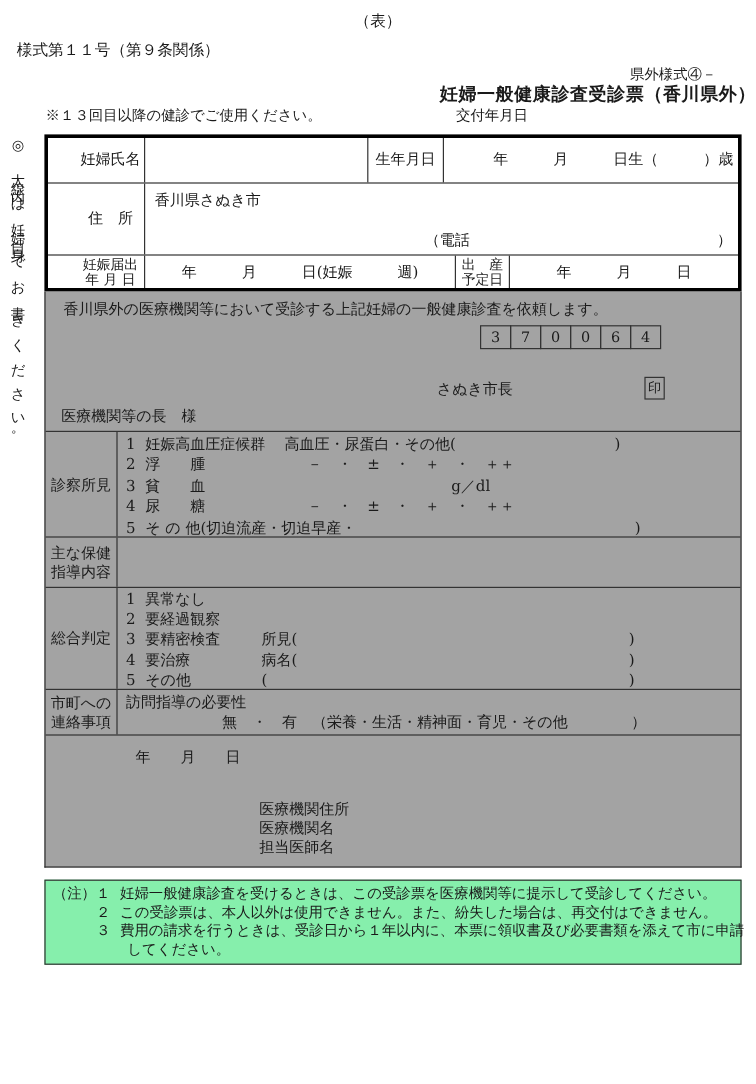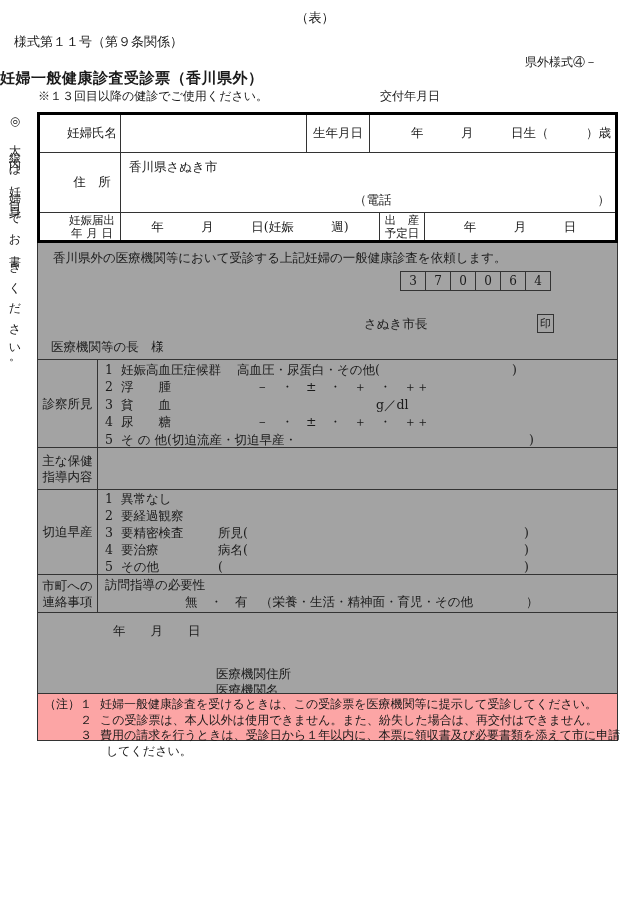--- a/index.html
+++ b/index.html
@@ -8,21 +8,21 @@
     width:630px; height:903px;
     font-family:"DejaVu Serif","Liberation Serif",serif;
     color:#1a1a1a;
   }
   .page { position:relative; width:630px; height:903px; background:#fff; overflow:hidden; }
 
   
   .hdr-side   { position:absolute; top:9px;  left:0; width:100%; text-align:center; font-size:13px; }
   .hdr-formno { position:absolute; top:33px; left:14px; font-size:13px; }
   .hdr-code   { position:absolute; top:54px; right:33px; font-size:12px; }
-  .hdr-title  { position:absolute; top:69px; left:0; width:100%; text-align:left; font-size:15px; font-weight:bold; letter-spacing:.5px; }
+  .hdr-title  { position:absolute; top:69px; left:0; width:100%; text-align:right; font-size:15px; font-weight:bold; letter-spacing:.5px; }
   .hdr-usage  { position:absolute; top:88px; left:38px;  font-size:12px; }
   .hdr-issue  { position:absolute; top:88px; left:380px; font-size:12px; }
 
   
   .vnote {
     position:absolute; top:114px; left:6px;
     writing-mode:vertical-rl; text-orientation:upright;
     font-size:12px; letter-spacing:7px; height:380px;
   }
 
@@ -108,22 +108,22 @@
   .contact-l2 { position:absolute; left:87px; top:19px; font-size:12.5px;text-align:right; }
   .contact-close { position:absolute; left:428px; top:19px; font-size:12.5px; }
 
   
   .f-date { position:absolute; left:75px; top:10px; font-size:12.5px; }
   .org-line { position:absolute; left:178px; font-size:12.5px; }
   .org-addr { top:53px; } .org-name { top:69px; } .org-doc { top:85px; }
 
   
   .notes-box {
-    position:absolute; left:37px; top:693px; width:581px; height:48px;
-    border:1px solid #333; padding:3px 6px 0 6px; background:#fca5a5;
+    position:absolute; left:37px; top:733px; width:581px; height:71px;
+    border:1px solid #333; padding:3px 6px 0 6px; background:#86efac;
   }
   .note-l { font-size:12px; line-height:15.5px; white-space:nowrap; }
   .n-prefix { display:inline-block; width:36px; }
   .n-num { display:inline-block; width:20px; }
   .note-l.cont { padding-left:26px; }
 </style>
 </head>
 <body>
 
 <div class="page">
@@ -213,21 +213,21 @@
 
       <div class="sec sec-guidance">
         <div class="seclab">
           <span>主な保健</span>
           <span>指導内容</span>
         </div>
         <div class="seccontent"></div>
       </div>
 
       <div class="sec sec-judgement">
-        <div class="seclab">切迫早産</div>
+        <div class="seclab">総合判定</div>
         <div class="seccontent">
           <div class="jline">
             <span class="j-no">1</span><span>異常なし</span>
             <span class="j-detail"></span><span class="j-close"></span>
           </div>
           <div class="jline">
             <span class="j-no">2</span><span>要経過観察</span>
             <span class="j-detail"></span><span class="j-close"></span>
           </div>
           <div class="jline">

